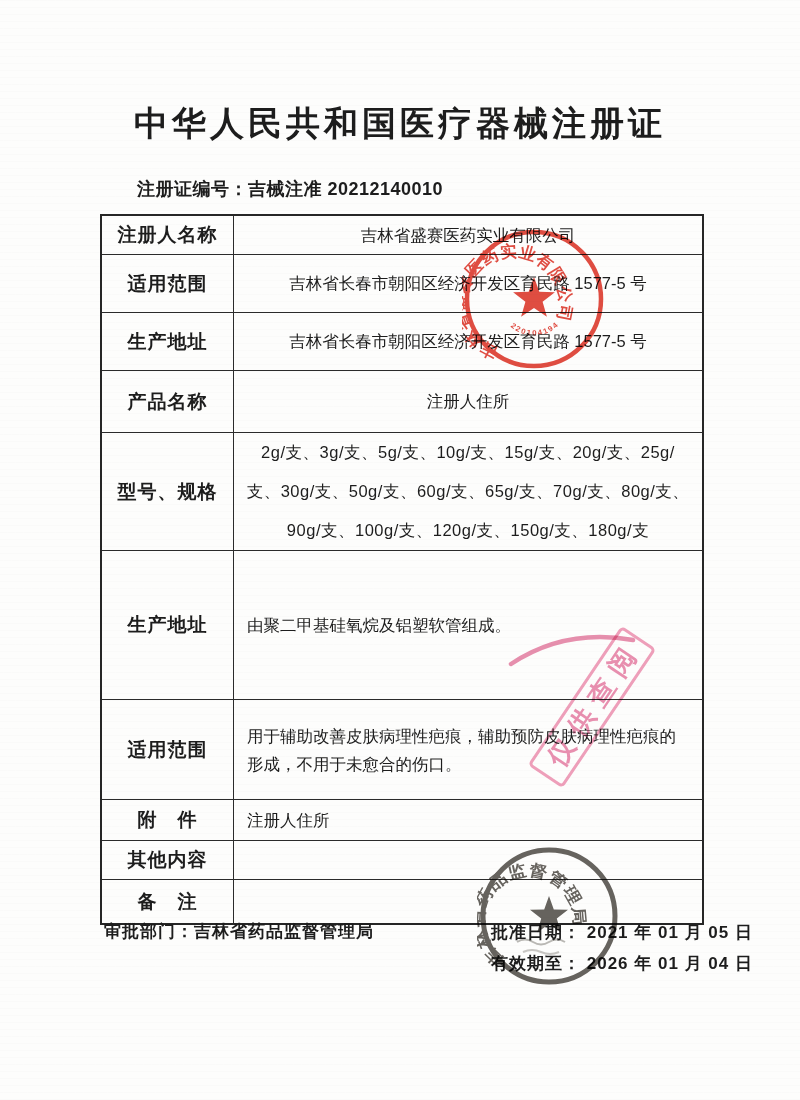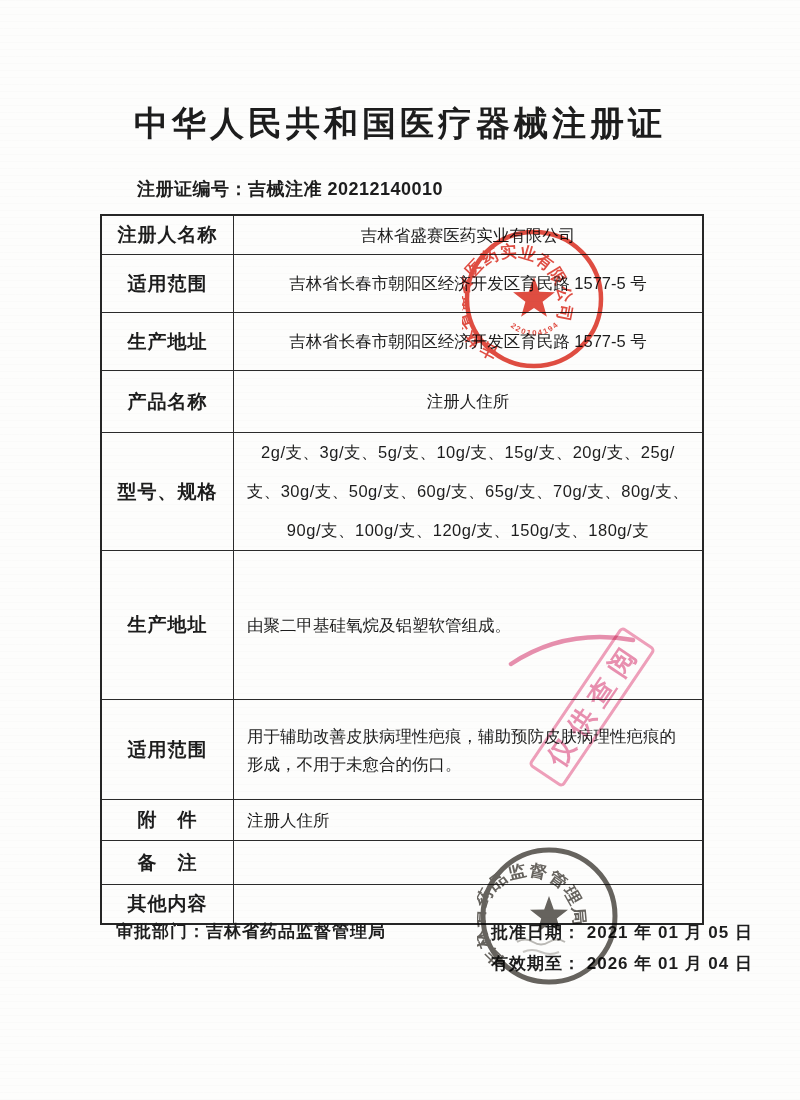--- a/index.html
+++ b/index.html
@@ -35,21 +35,21 @@
   }
   .t-value { flex:1; display:flex; align-items:center; font-size:16.5px; line-height:1.5; }
   .v-center { justify-content:center; text-align:center; padding:0 10px; }
   .v-left { padding-left:13px; padding-right:22px; }
   .spec-cell { line-height:39px; padding:0 12px; letter-spacing:0.5px; }
   .scope-cell { line-height:28px; padding-right:16px; }
   .h38{height:38px} .h57{height:57px} .h61{height:61px} .h117{height:117px}
   .h148{height:148px} .h99{height:99px} .h40{height:40px} .h43{height:43px}
 
   .dept-line {
-    position:absolute; left:116px; top:920px;
+    position:absolute; left:104px; top:920px;
     font-size:17px; font-weight:bold; letter-spacing:1px;
   }
   .dates-block {
     position:absolute; left:443px; top:917px;
     font-size:17px; font-weight:bold; letter-spacing:1px; line-height:31px;margin-left:48px;
   }
 
   .stamp { position:absolute; mix-blend-mode:multiply; }
   .company-seal { left:462px; top:227px; opacity:0.86; }
   .authority-seal { left:477px; top:844px; opacity:0.82; }
@@ -102,26 +102,26 @@
       <div class="t-value v-left">由聚二甲基硅氧烷及铝塑软管组成。</div>
     </div>
     <div class="t-row h99">
       <div class="t-label">适用范围</div>
       <div class="t-value v-left scope-cell">用于辅助改善皮肤病理性疤痕，辅助预防皮肤病理性疤痕的形成，不用于未愈合的伤口。</div>
     </div>
     <div class="t-row h40">
       <div class="t-label">附　件</div>
       <div class="t-value v-left">注册人住所</div>
     </div>
+    <div class="t-row h38">
+      <div class="t-label">其他内容</div>
+      <div class="t-value v-left"></div>
+    </div>
     <div class="t-row h43">
       <div class="t-label">备　注</div>
-      <div class="t-value v-left"></div>
-    </div>
-    <div class="t-row h38">
-      <div class="t-label">其他内容</div>
       <div class="t-value v-left"></div>
     </div>
   </div>
 
   <div class="dept-line">
     <span>审批部门：</span><span>吉林省药品监督管理局</span>
   </div>
 
   <div class="dates-block">
     <div>

